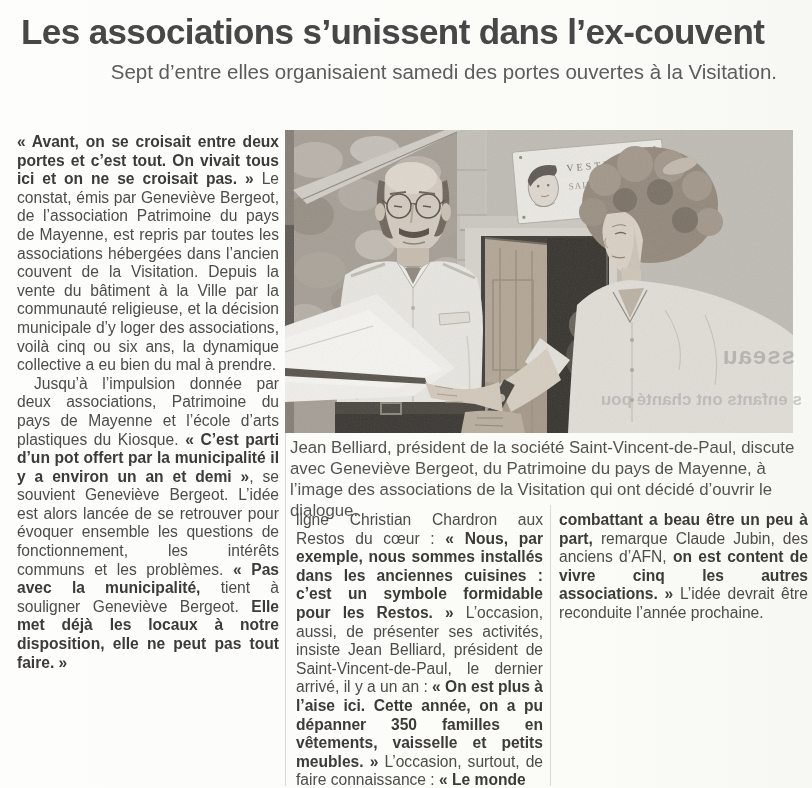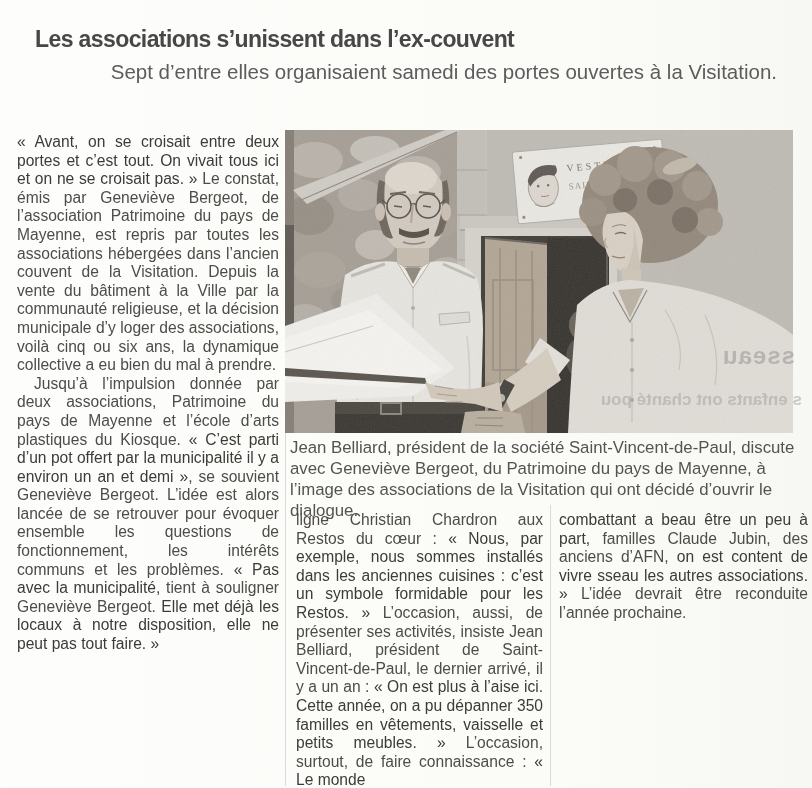--- a/index.html
+++ b/index.html
@@ -2,31 +2,31 @@
 <html><head>
 <meta charset="utf-8">
 <style>
   html,body{margin:0;padding:0;background:#e9e9e6;}
   .page{
     position:relative;width:812px;height:788px;overflow:hidden;
     background:linear-gradient(90deg,#fdfdfb 0%,#fbfbf8 70%,#f7f7f3 100%);
     font-family:"Liberation Sans",sans-serif;color:#4c4a47;
   }
   .headline{
-    position:absolute;left:17px;top:8px;margin:18px;white-space:nowrap;
-    font-size:23px;font-weight:bold;letter-spacing:-0.6px;color:#474747;
+    position:absolute;left:17px;top:8px;margin:4px;white-space:nowrap;
+    font-size:35px;font-weight:bold;letter-spacing:-0.6px;color:#474747;
   }
   .subhead{
     position:absolute;left:17px;top:59px;width:760px;
     font-size:20.5px;line-height:26px;color:#5c5c5c;text-align:right;
   }
   .col{position:absolute;font-size:15.6px;line-height:18.6px;text-align:justify;color:#4e4c49;}
   .col p{margin:0;}
   .col p.indent{text-indent:17px;}
-  .b{font-weight:normal;color:#3d3b38;}
+  .b{font-weight:bold;color:#3d3b38;}
   .footnote{margin-top:21px;}
   .col1{left:17px;top:133px;width:262px;}
   .col2{left:296px;top:511px;width:247px;}
   .col3{left:559px;top:511px;width:249px;}
   .vrule{position:absolute;width:1px;background:#dcdad4;}
   .vrule1{left:285px;top:133px;height:653px;}
   .vrule2{left:550px;top:505px;height:281px;}
   .photo{position:absolute;left:285px;top:130px;width:508px;height:303px;}
   .photo svg{display:block;}
   .caption{
@@ -237,16 +237,16 @@
   <div class="bleed bleed1">sseau</div>
   <div class="bleed bleed2">s enfants ont chanté pou</div>
 
   <div class="caption">Jean Belliard, président de la société Saint-Vincent-de-Paul, discute avec Geneviève Bergeot, du Patrimoine du pays de Mayenne, à l’image des associations de la Visitation qui ont décidé d’ouvrir le dialogue.</div>
 
   <div class="col col2">
     <p><span>ligne Christian Chardron aux Restos du cœur : </span><span class="b">« Nous, par exemple, nous sommes installés dans les anciennes cuisines : c’est un symbole formidable pour les Restos. » </span><span>L’occasion, aussi, de présenter ses activités, insiste Jean Belliard, président de Saint-Vincent-de-Paul, le dernier arrivé, il y a un an : </span><span class="b">« On est plus à l’aise ici. Cette année, on a pu dépanner 350 familles en vêtements, vaisselle et petits meubles. » </span><span>L’occasion, surtout, de faire connaissance : </span><span class="b">« Le monde</span></p>
   </div>
 
   <div class="col col3">
-    <p><span class="b">combattant a beau être un peu à part, </span><span>familles Claude Jubin, des anciens d’AFN, </span><span class="b">on est content de vivre sseau les autres associations. » </span><span>L’idée devrait être reconduite l’année prochaine.</span></p>
+    <p><span class="b">combattant a beau être un peu à part, </span><span>remarque Claude Jubin, des anciens d’AFN, </span><span class="b">on est content de vivre cinq les autres associations. » </span><span>L’idée devrait être reconduite l’année prochaine.</span></p>
   </div>
 
 </div>
 
 </body></html>

